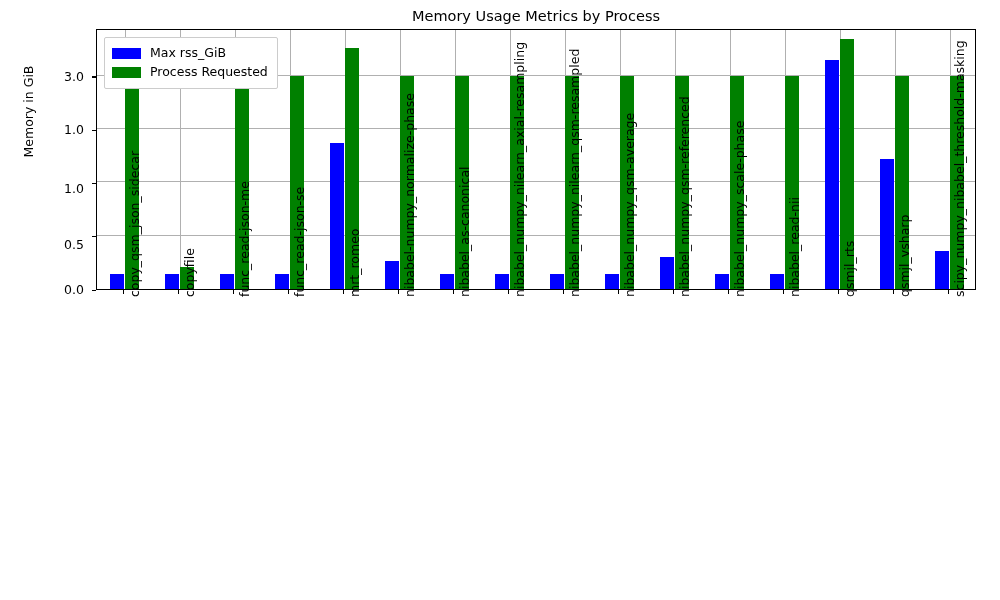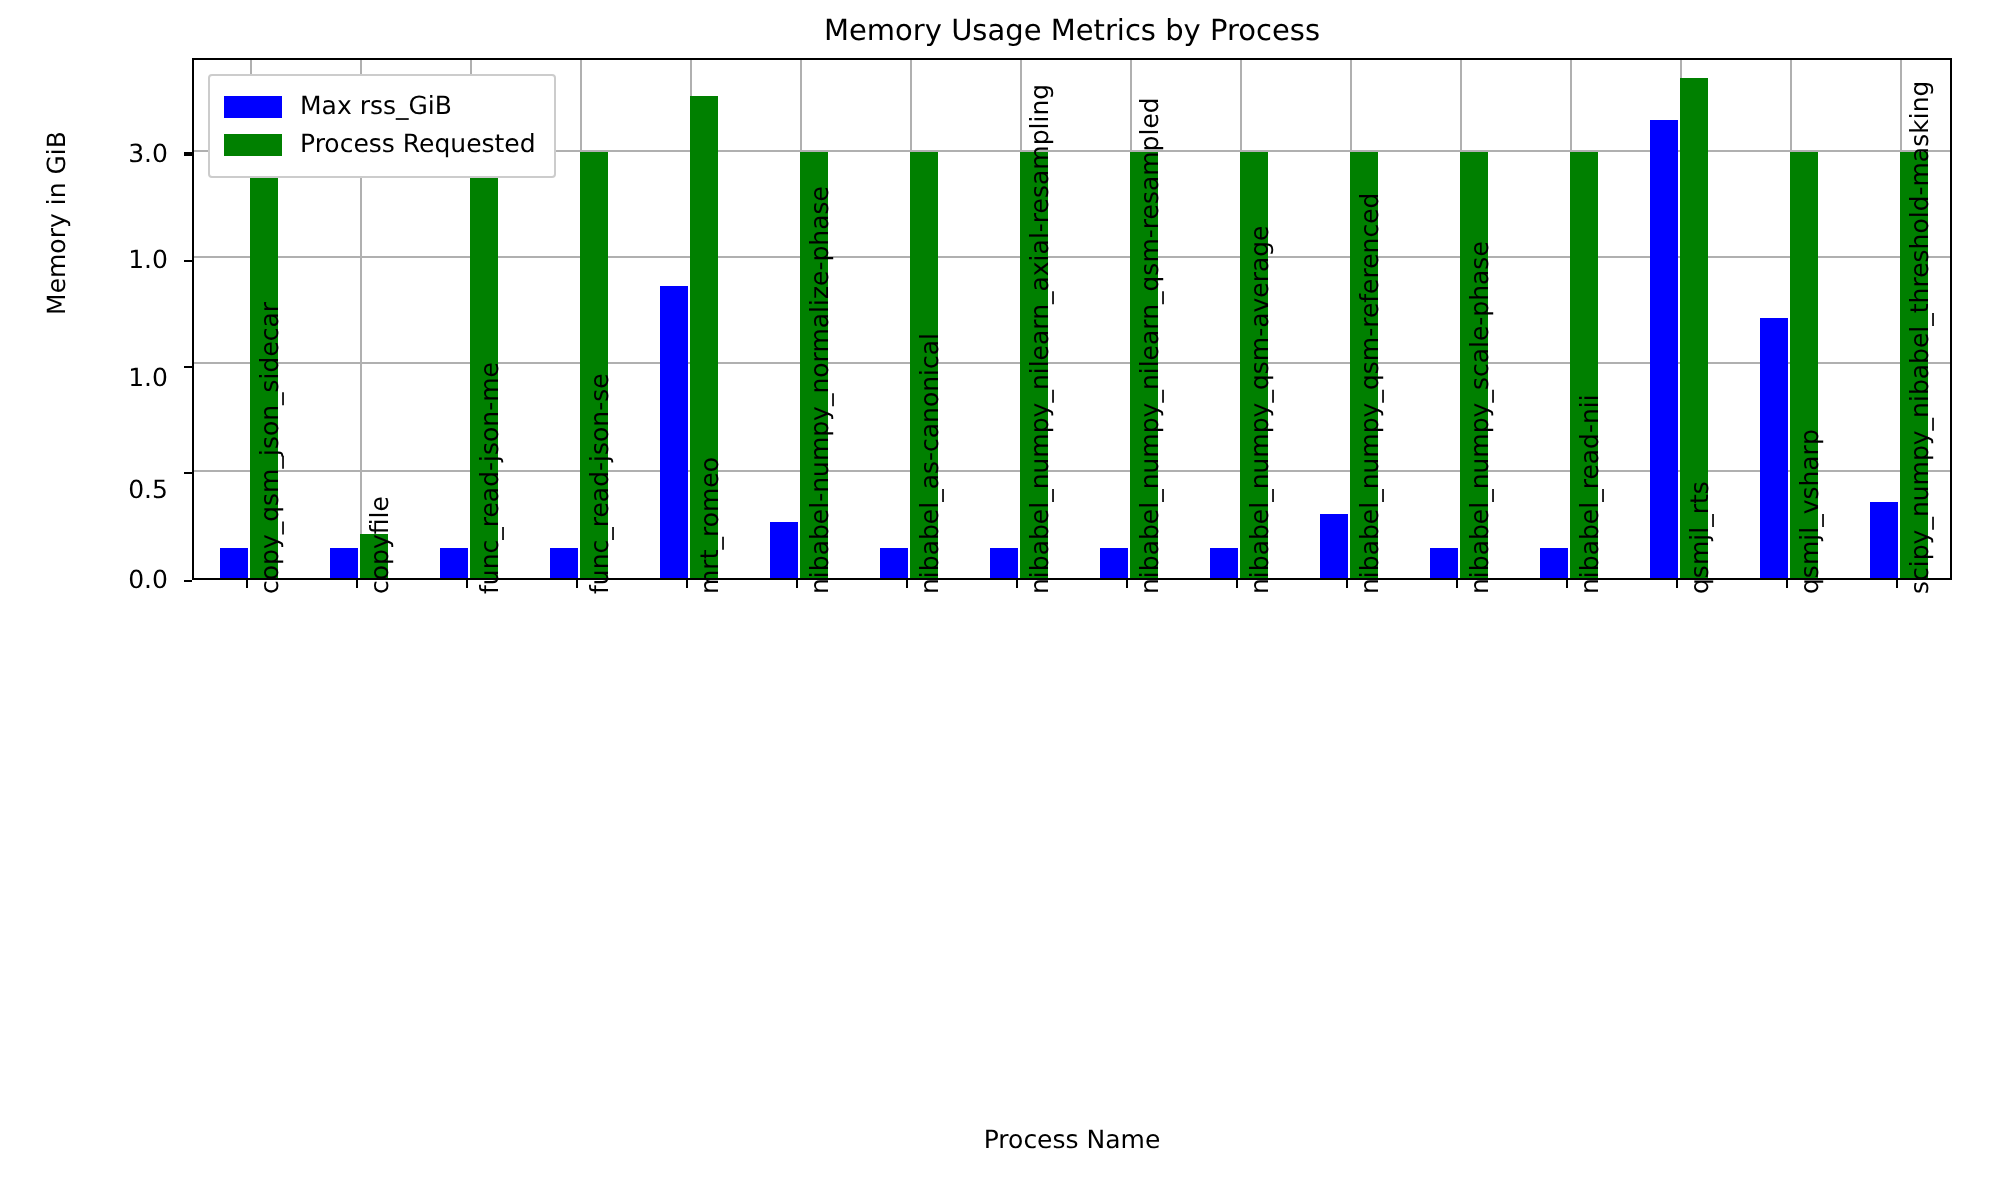--- a/index.html
+++ b/index.html
@@ -269,21 +269,20 @@
       <div class="xtick-label" style="left: 733.5px;">nibabel_numpy_scale-phase</div>
       <div class="xtick-mark" style="left: 783px;"></div>
       <div class="xtick-label" style="left: 788.5px;">nibabel_read-nii</div>
       <div class="xtick-mark" style="left: 838px;"></div>
       <div class="xtick-label" style="left: 843.5px;">qsmjl_rts</div>
       <div class="xtick-mark" style="left: 893px;"></div>
       <div class="xtick-label" style="left: 898.5px;">qsmjl_vsharp</div>
       <div class="xtick-mark" style="left: 948px;"></div>
       <div class="xtick-label" style="left: 953.5px;">scipy_numpy_nibabel_threshold-masking</div>
     </div>
-  <div id="xlabel">Process Name</div>
 
   <div id="legend">
       <div class="legend-row">
         <span class="legend-swatch" style="background: rgb(0, 0, 255);"></span>
         <span class="legend-text">Max rss_GiB</span>
       </div>
       <div class="legend-row">
         <span class="legend-swatch" style="background: rgb(0, 128, 0);"></span>
         <span class="legend-text">Process Requested</span>
       </div>

